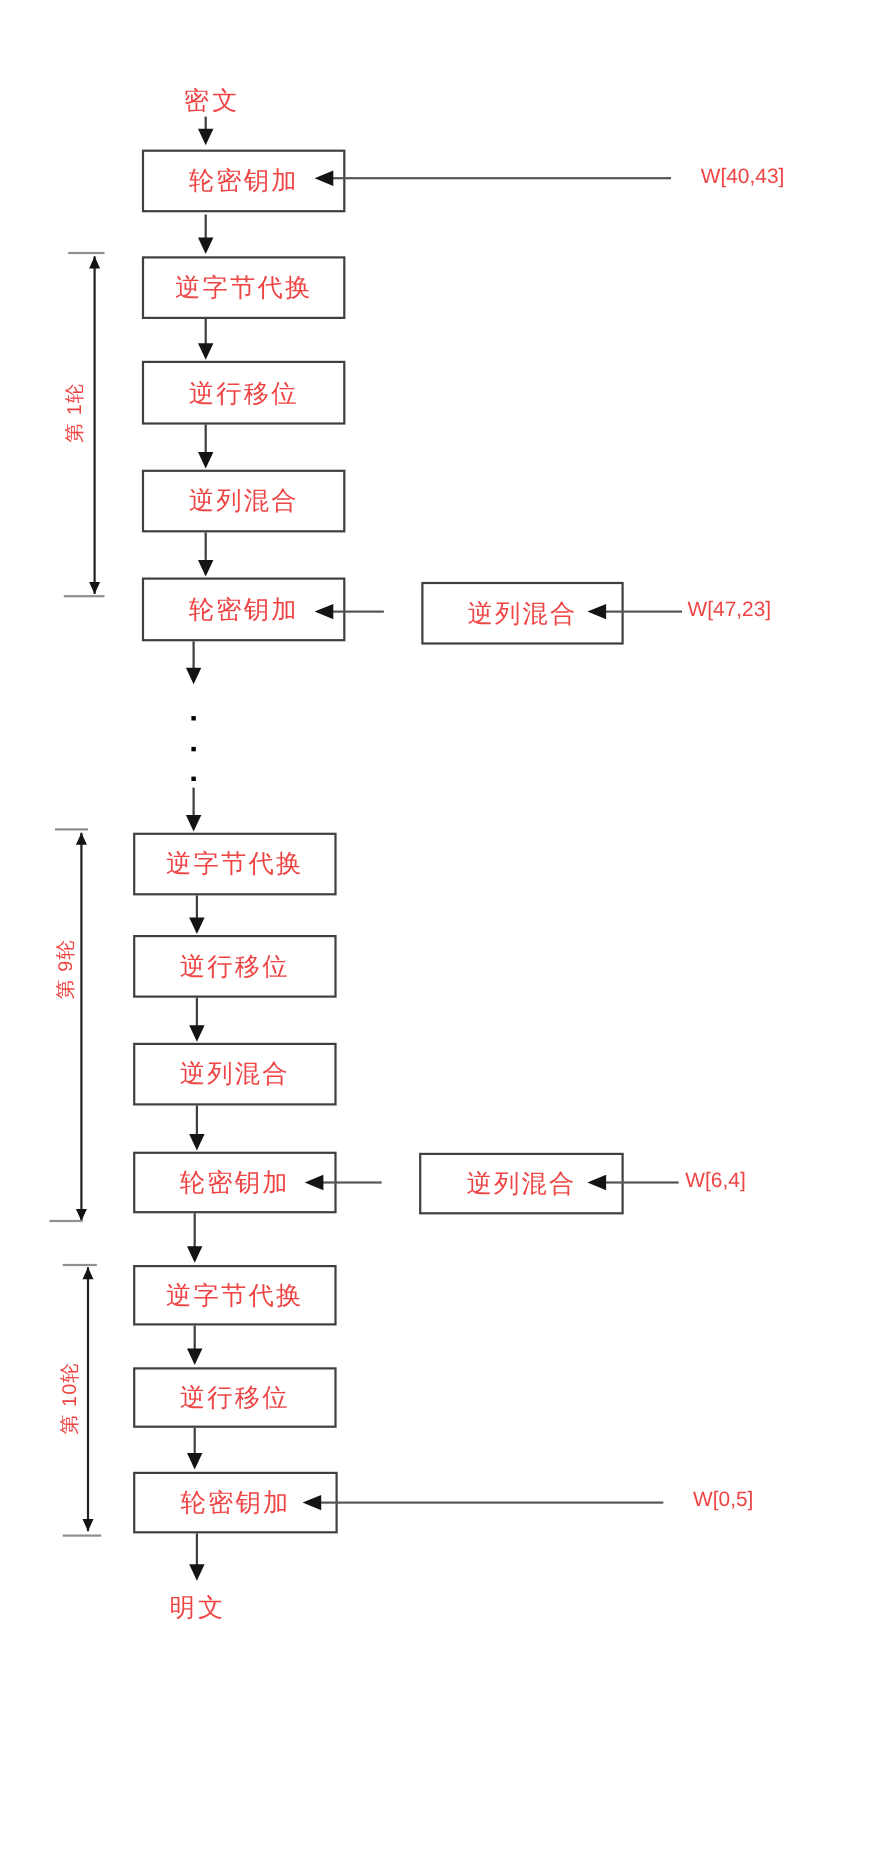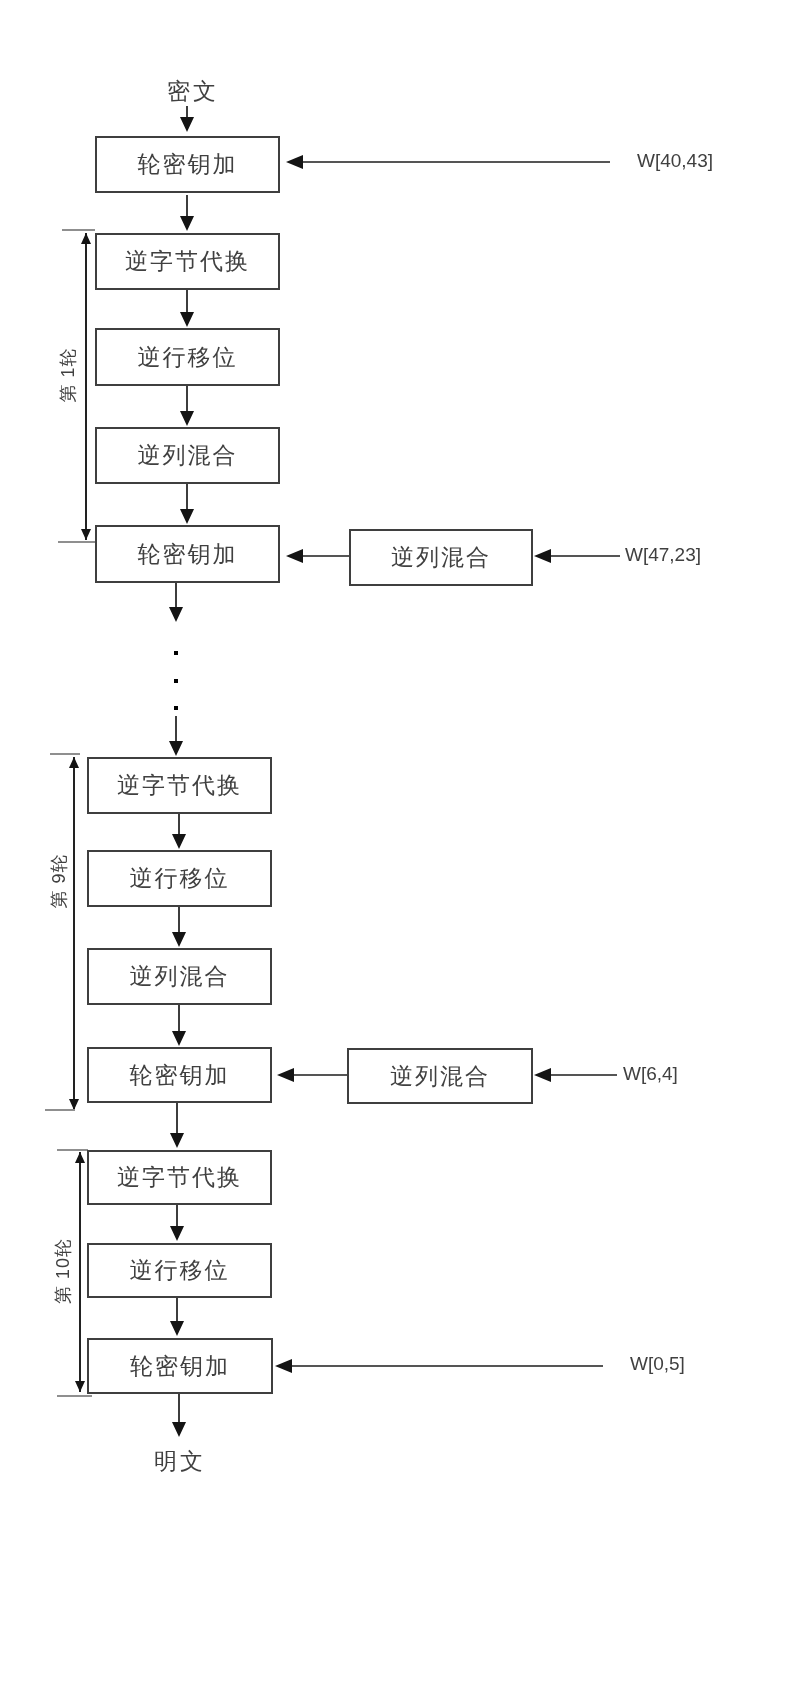--- a/index.html
+++ b/index.html
@@ -1,24 +1,24 @@
 <!DOCTYPE html>
 <html><head>
 <meta charset="utf-8">
 <style>
   html,body{margin:0;padding:0;background:#ffffff;}
   #canvas{
     position:relative;width:794px;height:1701px;background:#ffffff;
-    font-family:"Liberation Sans","DejaVu Sans",sans-serif;color:#404040;
+    font-family:"Liberation Sans","DejaVu Sans",sans-serif;color:#ef4444;
     overflow:hidden;
   }
   .box{
     position:absolute;border:2px solid #3f3f3f;background:#fff;
     display:flex;align-items:center;justify-content:center;
-    font-size:23px;letter-spacing:2px;box-sizing:border-box;
+    font-size:23px;letter-spacing:2px;box-sizing:border-box;margin-left:34px;
   }
   .lbl{position:absolute;font-size:23px;letter-spacing:3px;text-align:center;}
   .wlbl{position:absolute;font-size:19px;white-space:nowrap;}
   .rlabel{
     position:absolute;font-size:18px;white-space:nowrap;text-align:center;
     transform:rotate(-90deg);transform-origin:center center;letter-spacing:1px;
   }
   .vl{position:absolute;width:2px;background:#3d3d3d;}
   .hl{position:absolute;height:2px;background:#555;}
   .tick{position:absolute;height:2px;background:#8f8f8f;}

